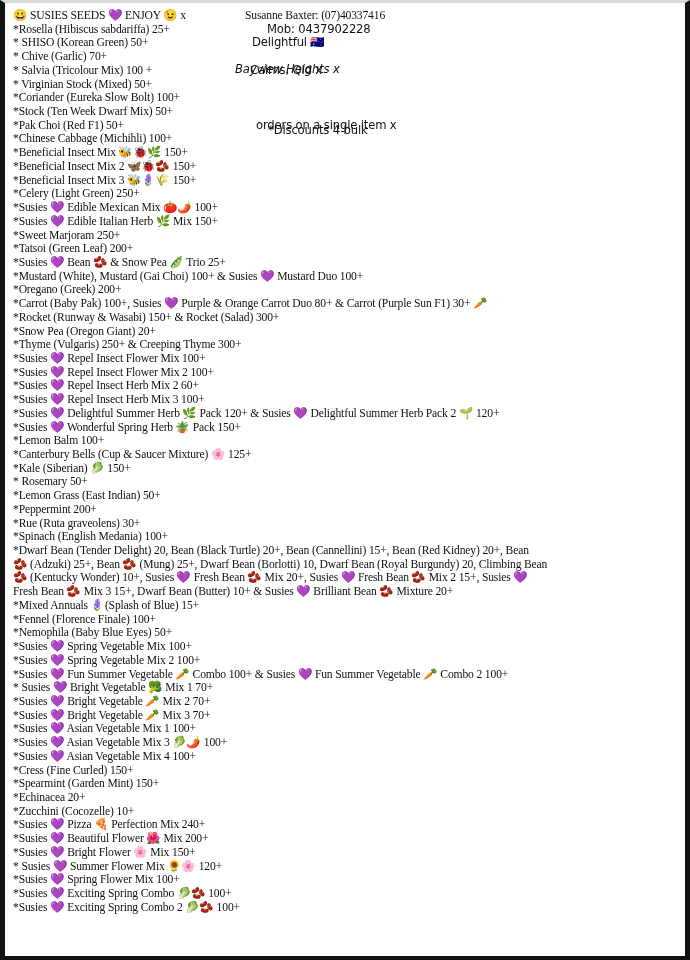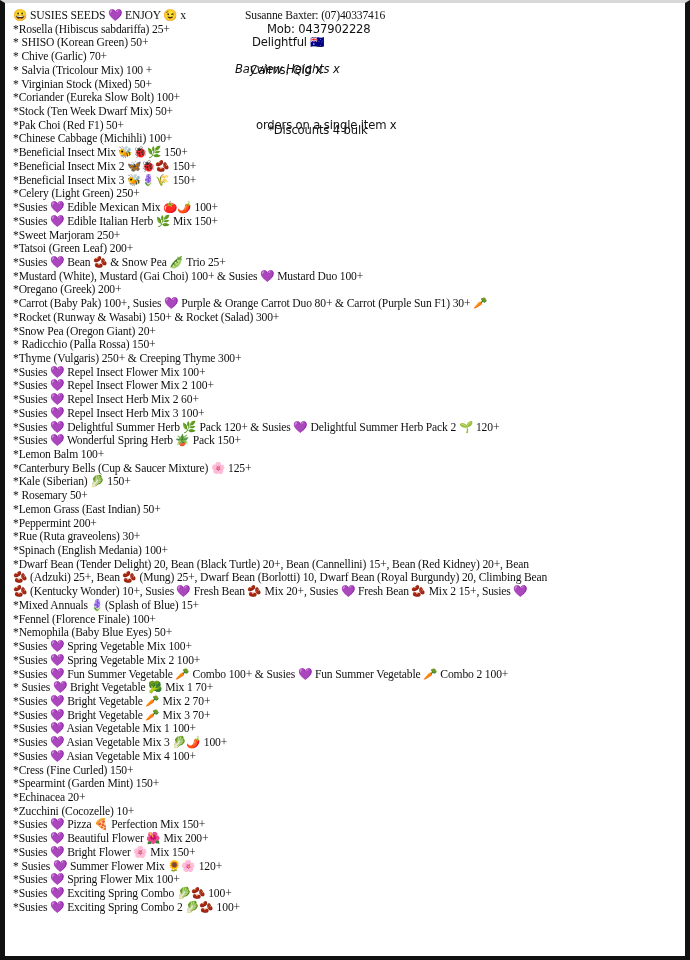--- a/index.html
+++ b/index.html
@@ -64,21 +64,20 @@
     <span class="line">*Susies 💜 Edible Mexican Mix 🍅🌶️ 100+</span>
     <span class="line">*Susies 💜 Edible Italian Herb 🌿 Mix 150+</span>
     <span class="line">*Sweet Marjoram 250+</span>
     <span class="line">*Tatsoi (Green Leaf) 200+</span>
     <span class="line">*Susies 💜 Bean 🫘 &amp; Snow Pea 🫛 Trio 25+</span>
     <span class="line">*Mustard (White), Mustard (Gai Choi) 100+ &amp; Susies 💜 Mustard Duo 100+</span>
     <span class="line">*Oregano (Greek) 200+</span>
     <span class="line">*Carrot (Baby Pak) 100+, Susies 💜 Purple &amp; Orange Carrot Duo 80+ &amp; Carrot (Purple Sun F1) 30+ 🥕</span>
     <span class="line">*Rocket (Runway &amp; Wasabi) 150+ &amp; Rocket (Salad) 300+</span>
     <span class="line">*Snow Pea (Oregon Giant) 20+</span>
-    <span class="line">* Radicchio (Palla Rossa)  150+</span>
     <span class="line">*Thyme (Vulgaris) 250+ &amp; Creeping Thyme 300+</span>
     <span class="line">*Susies 💜 Repel Insect Flower Mix 100+</span>
     <span class="line">*Susies 💜 Repel Insect Flower Mix 2 100+</span>
     <span class="line">*Susies 💜 Repel Insect Herb Mix 2 60+</span>
     <span class="line">*Susies 💜 Repel Insect Herb Mix 3 100+</span>
     <span class="line">*Susies 💜 Delightful Summer Herb 🌿 Pack 120+ &amp; Susies 💜 Delightful Summer Herb Pack 2 🌱 120+</span>
     <span class="line">*Susies 💜 Wonderful Spring Herb 🪴 Pack 150+</span>
     <span class="line">*Lemon Balm 100+</span>
     <span class="line">*Canterbury Bells (Cup &amp; Saucer Mixture) 🌸 125+</span>
     <span class="line">*Kale (Siberian) 🥬 150+</span>
@@ -86,40 +85,41 @@
     <span class="line">*Lemon Grass (East Indian) 50+</span>
     <span class="line">*Peppermint 200+</span>
     <span class="line">*Rue (Ruta graveolens) 30+</span>
     <span class="line">*Spinach (English Medania) 100+</span>
   </div>
 
   <div>
     <span class="line">*Dwarf Bean (Tender Delight) 20, Bean (Black Turtle) 20+, Bean (Cannellini) 15+, Bean (Red Kidney) 20+, Bean</span>
     <span class="line">🫘 (Adzuki) 25+, Bean 🫘 (Mung) 25+, Dwarf Bean (Borlotti) 10, Dwarf Bean (Royal Burgundy) 20, Climbing Bean</span>
     <span class="line">🫘 (Kentucky Wonder) 10+, Susies 💜 Fresh Bean 🫘 Mix 20+, Susies 💜 Fresh Bean 🫘 Mix 2 15+, Susies 💜</span>
+    <span class="line">Fresh Bean 🫘 Mix 3 15+, Dwarf Bean (Butter) 10+ &amp; Susies 💜 Brilliant Bean 🫘 Mixture 20+</span>
   </div>
 
   <div>
     <span class="line">*Mixed Annuals 🪻(Splash of Blue) 15+</span>
     <span class="line">*Fennel (Florence Finale) 100+</span>
     <span class="line">*Nemophila (Baby Blue Eyes) 50+</span>
     <span class="line">*Susies 💜 Spring Vegetable Mix 100+</span>
     <span class="line">*Susies 💜 Spring Vegetable Mix 2 100+</span>
     <span class="line">*Susies 💜 Fun Summer Vegetable 🥕 Combo 100+ &amp; Susies 💜 Fun Summer Vegetable 🥕 Combo 2 100+</span>
     <span class="line">* Susies 💜 Bright Vegetable 🥦 Mix 1 70+</span>
     <span class="line">*Susies 💜 Bright Vegetable 🥕 Mix 2 70+</span>
     <span class="line">*Susies 💜 Bright Vegetable 🥕 Mix 3 70+</span>
     <span class="line">*Susies 💜 Asian Vegetable Mix 1 100+</span>
     <span class="line">*Susies 💜 Asian Vegetable Mix 3 🥬🌶️ 100+</span>
     <span class="line">*Susies 💜 Asian Vegetable Mix 4 100+</span>
     <span class="line">*Cress (Fine Curled) 150+</span>
     <span class="line">*Spearmint (Garden Mint) 150+</span>
     <span class="line">*Echinacea 20+</span>
     <span class="line">*Zucchini (Cocozelle) 10+</span>
-    <span class="line">*Susies 💜 Pizza 🍕 Perfection Mix 150+</span>
+    <span class="line">*Susies 💜 Pizza 🍕 Perfection Mix 240+</span>
     <span class="line">*Susies 💜 Beautiful Flower 🌺 Mix 200+</span>
     <span class="line">*Susies 💜 Bright Flower 🌸 Mix 150+</span>
     <span class="line">* Susies 💜 Summer Flower Mix 🌻🌸 120+</span>
     <span class="line">*Susies 💜 Spring Flower Mix 100+</span>
     <span class="line">*Susies 💜 Exciting Spring Combo 🥬🫘 100+</span>
     <span class="line">*Susies 💜 Exciting Spring Combo 2 🥬🫘 100+</span>
   </div>
 </div>
 
 </body></html>

